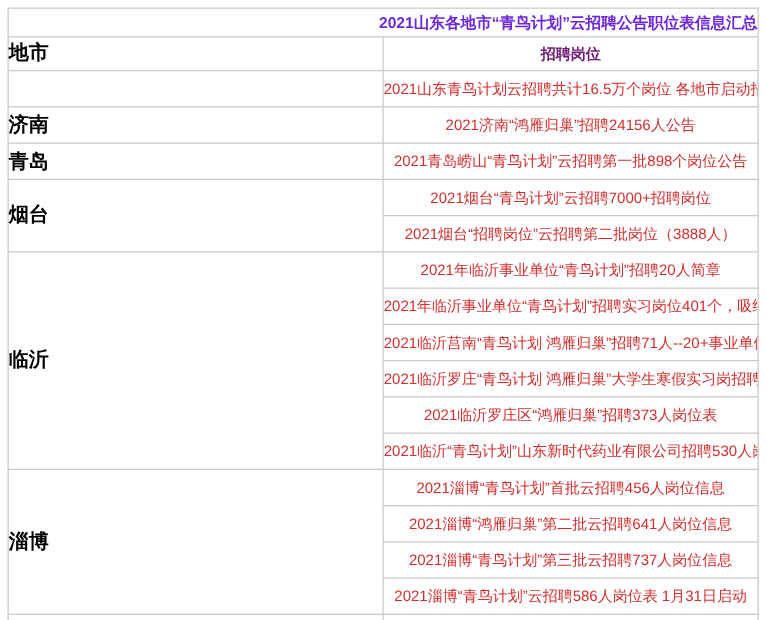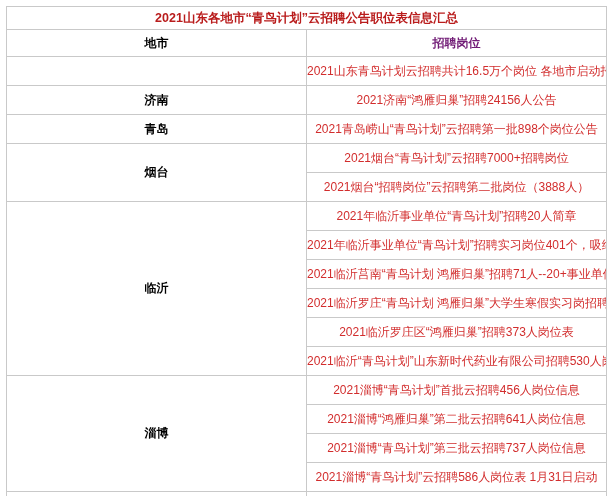--- a/index.html
+++ b/index.html
@@ -23,39 +23,39 @@
     width: 601px;
     table-layout: fixed;
   }
   table.main td, table.main th {
     border: 1px solid #c9c9c9;
     padding: 0;
     vertical-align: middle;
   }
   .title-cell {
     background: #ffffff;
-    text-align: center;
+    text-align: right;
     font-size: 12.5px;
     font-weight: bold;
-    color: #b91c1c;
+    color: #6d28d9;
     height: 22px;
     line-height: 22px;
     letter-spacing: 0px;
   }
   .hdr-cell {
     text-align: center;
     font-size: 12px;
     font-weight: bold;
     color: #701a75;
     height: 26px;
     line-height: 26px;
   }
   .city-cell {
-    text-align: center;
-    font-size: 12px;
+    text-align: left;
+    font-size: 16px;
     font-weight: bold;
     color: #000000;
     width: 58px;
     margin-top: 36px;
   }
   .link-cell {
     text-align: center;
     font-size: 12px;
     color: #d22d2d;
     height: 28px;

